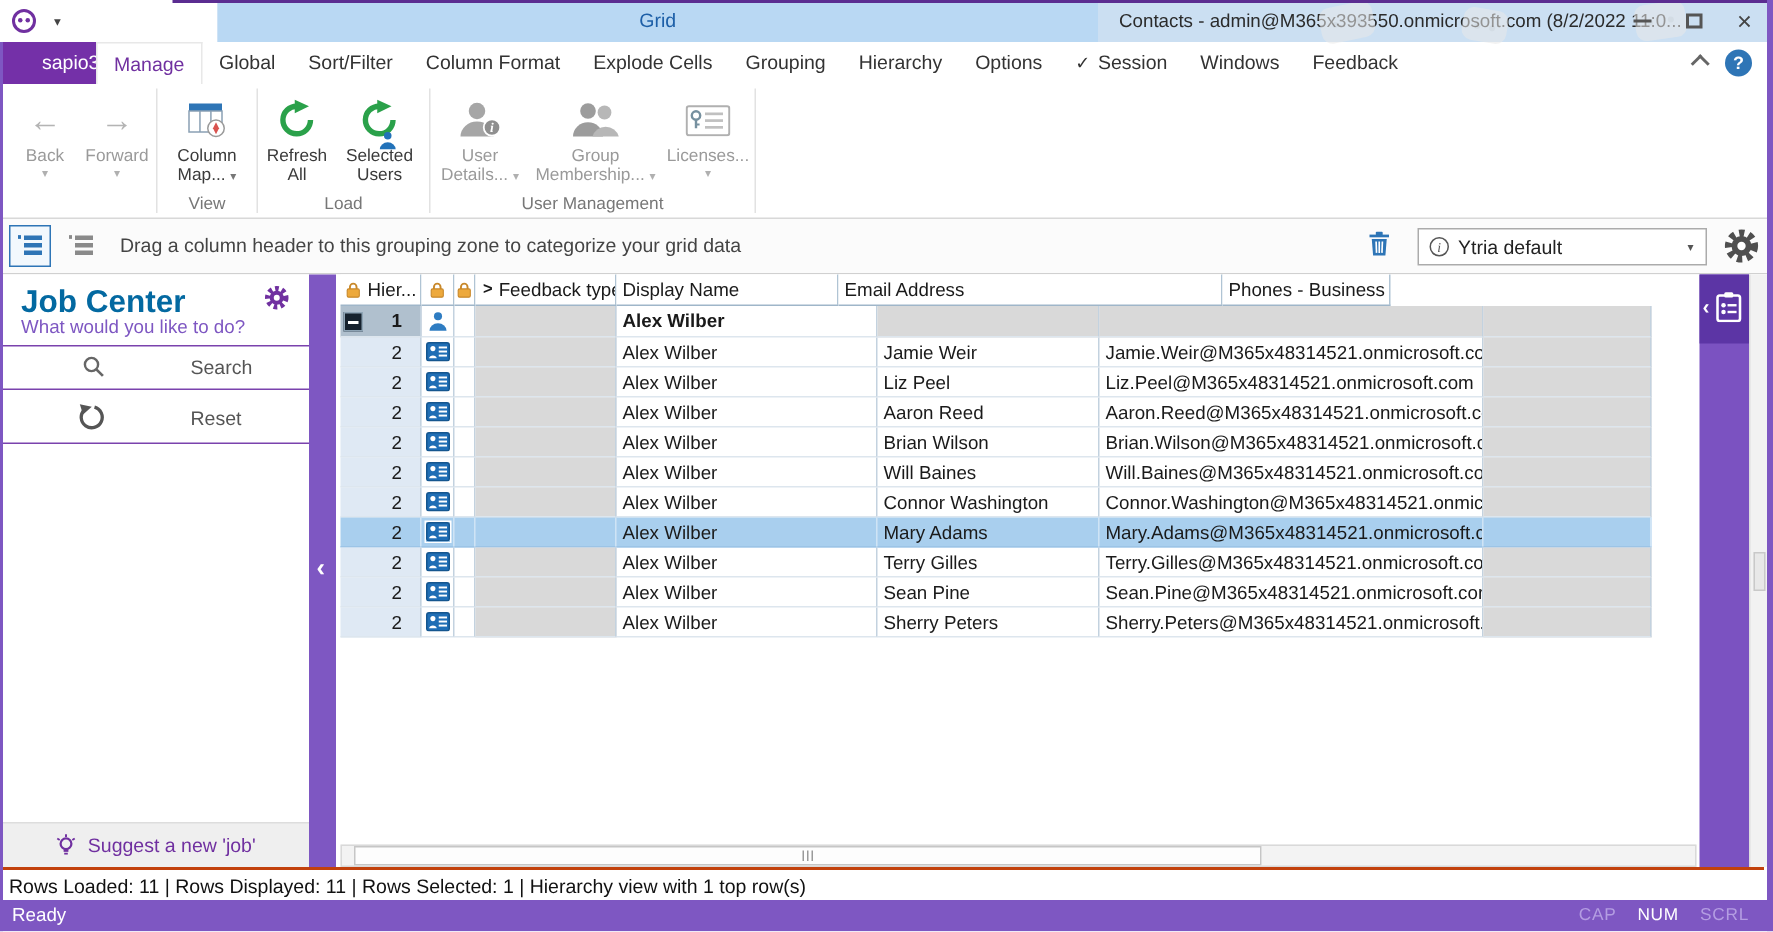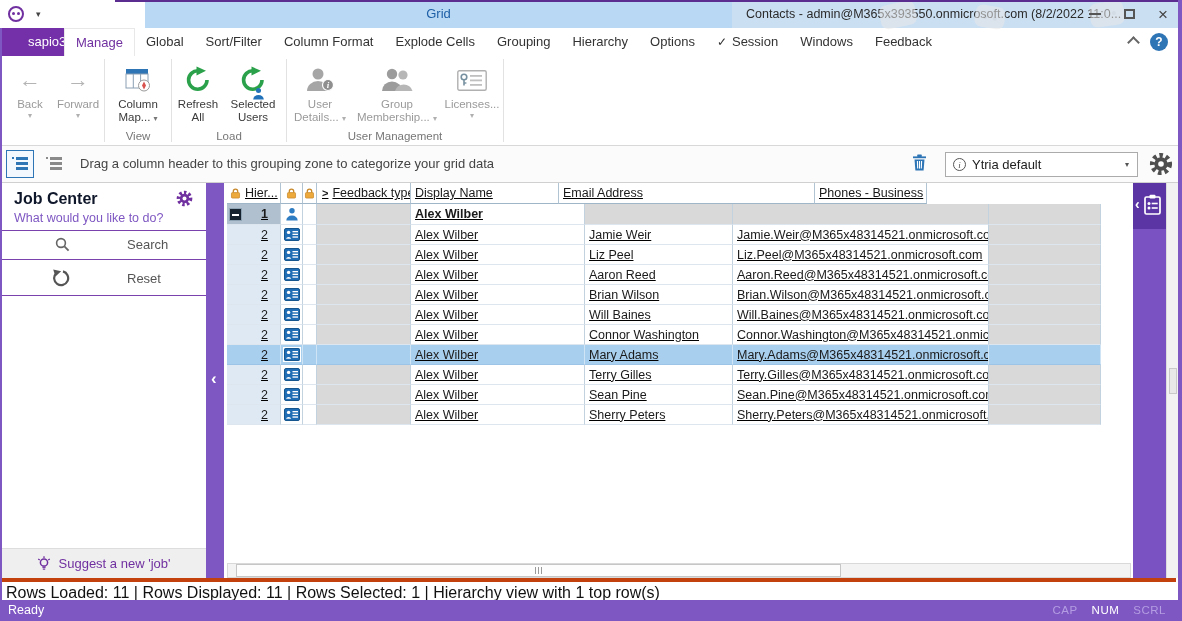--- a/index.html
+++ b/index.html
@@ -75,36 +75,36 @@
   .bars-icon b:nth-of-type(1){top:0;} .bars-icon b:nth-of-type(2){top:5px;} .bars-icon b:nth-of-type(3){top:10px;}
   .bars-icon u:nth-of-type(4){top:1px;} .bars-icon u:nth-of-type(5){top:6px;} .bars-icon u:nth-of-type(6){top:11px;}
   .bars-blue b { background:#2e75b6; } .bars-blue u { background:#2e75b6; }
   .bars-gray b { background:#8a8a8a; } .bars-gray u { background:#8a8a8a; }
 
   
   #main { position:absolute; left:0; top:183px; width:1182px; height:395px; background:#fff; }
 
   
   #jobcenter { position:absolute; left:0; top:0; width:206px; height:395px; background:#fff; }
-  .jc-title { position:absolute; left:14px; top:7px; font-size:16px; font-weight:bold; color:#0f172a; }
+  .jc-title { position:absolute; left:14px; top:7px; font-size:21px; font-weight:bold; color:#0369a1; }
   .jc-gear { position:absolute; right:13px; top:7px; }
   .jc-sub { position:absolute; left:14px; top:28px; font-size:12.5px; color:#7e57c2; }
   .jdiv { position:absolute; left:0; right:0; height:1px; background:#7a42ad; }
   .jc-row-icon { position:absolute; }
   .jc-row-label { position:absolute; left:127px; font-size:13px; color:#555; }
   .jc-suggest { position:absolute; left:0; right:0; bottom:0; height:30px; background:#efefef; border-top:1px solid #ddd; display:flex; align-items:center; justify-content:center; gap:7px; font-size:13px; color:#7030a0; }
 
   
   #splitter { position:absolute; left:206px; top:0; width:18px; height:395px; background:#7e57c2; }
   #splitter .chev { position:absolute; left:5px; top:186px; color:#fff; font-size:17px; font-weight:bold; }
 
   
   #gridarea { position:absolute; left:224px; top:0; width:958px; height:395px; background:#fff; }
   #grid { position:absolute; left:3px; top:0; width:904px; }
-  .grow { display:flex;text-decoration:underline; }
+  .grow { display:flex; }
   .gcell { border-right:1px solid #c3d2df; border-bottom:1px solid #dde6ee; overflow:hidden; white-space:nowrap; font-size:12.5px; color:#1a1a1a; display:flex; align-items:center; }
   .ghead .gcell { height:21px; border-right:1px solid #b0c4d4; border-bottom:1px solid #9fb6c9; background:#fff; }
   .grow-body .gcell { height:20px; }
   .grow-group .gcell { height:21px; }
   .c-hier{width:54px;} .c-icon{width:22px;justify-content:center;} .c-lock{width:14px;justify-content:center;}
   .c-mailbox{width:94px;} .c-owner{width:174px;} .c-display{width:148px;} .c-email{width:256px;} .c-phones{width:112px;}
   .pad { padding-left:4px; }
   .head-sel { background:#2a7ad0 !important; color:#fff; border-right-color:#2a7ad0 !important; }
   .hier-head { gap:4px; padding-left:3px; }
   .num { width:100%; text-align:right; padding-right:12px; }
@@ -123,21 +123,21 @@
   .hthumb { position:absolute; left:8px; top:0px; width:605px; height:13px; background:#fdfdfd; border:1px solid #c6c6c6; display:flex; align-items:center; justify-content:center; gap:2px; }
   .hthumb i { width:1px; height:7px; background:#9a9a9a; }
   .rightpanel { position:absolute; left:909px; top:0; width:33px; height:395px; background:#7b52c1; }
   .rp-top { position:absolute; left:0; top:0; width:33px; height:46px; background:#5c35a5; }
   .rp-top .chev { position:absolute; left:2px; top:13px; color:#fff; font-size:14px; font-weight:bold; }
   .rp-top svg { position:absolute; left:10px; top:11px; }
   .vscroll { position:absolute; left:942px; top:0; width:12px; height:395px; background:#f2f2f2; border-left:1px solid #ddd; }
   .vthumb { position:absolute; left:2px; top:185px; width:8px; height:26px; background:#e8e8e8; border:1px solid #c9c9c9; }
 
   
-  #statusbar { position:absolute; left:0; top:578px; width:1176px; height:22px; background:#fff; border-top:4px solid #c2410c; line-height:21px; font-size:16px; color:#111; padding-left:6px; }
+  #statusbar { position:absolute; left:0; top:578px; width:1176px; height:22px; background:#fff; border-top:2px solid #c2410c; line-height:21px; font-size:13px; color:#111; padding-left:6px; }
   #bottombar { position:absolute; left:0; top:600px; width:1182px; height:21px; background:#7e57c2; color:#fff; font-size:12.5px; line-height:21px; }
   #bottombar .ready { position:absolute; left:8px; }
   .kbd-indicators { position:absolute; right:16px; top:0; display:flex; gap:14px; font-size:11.5px; letter-spacing:.5px; }
   .kbd-dim { color:#b49de2; }
   .kbd-on { color:#ffffff; }
 </style>
 </head>
 <body>
 
 <svg width="0" height="0" style="position:absolute">

